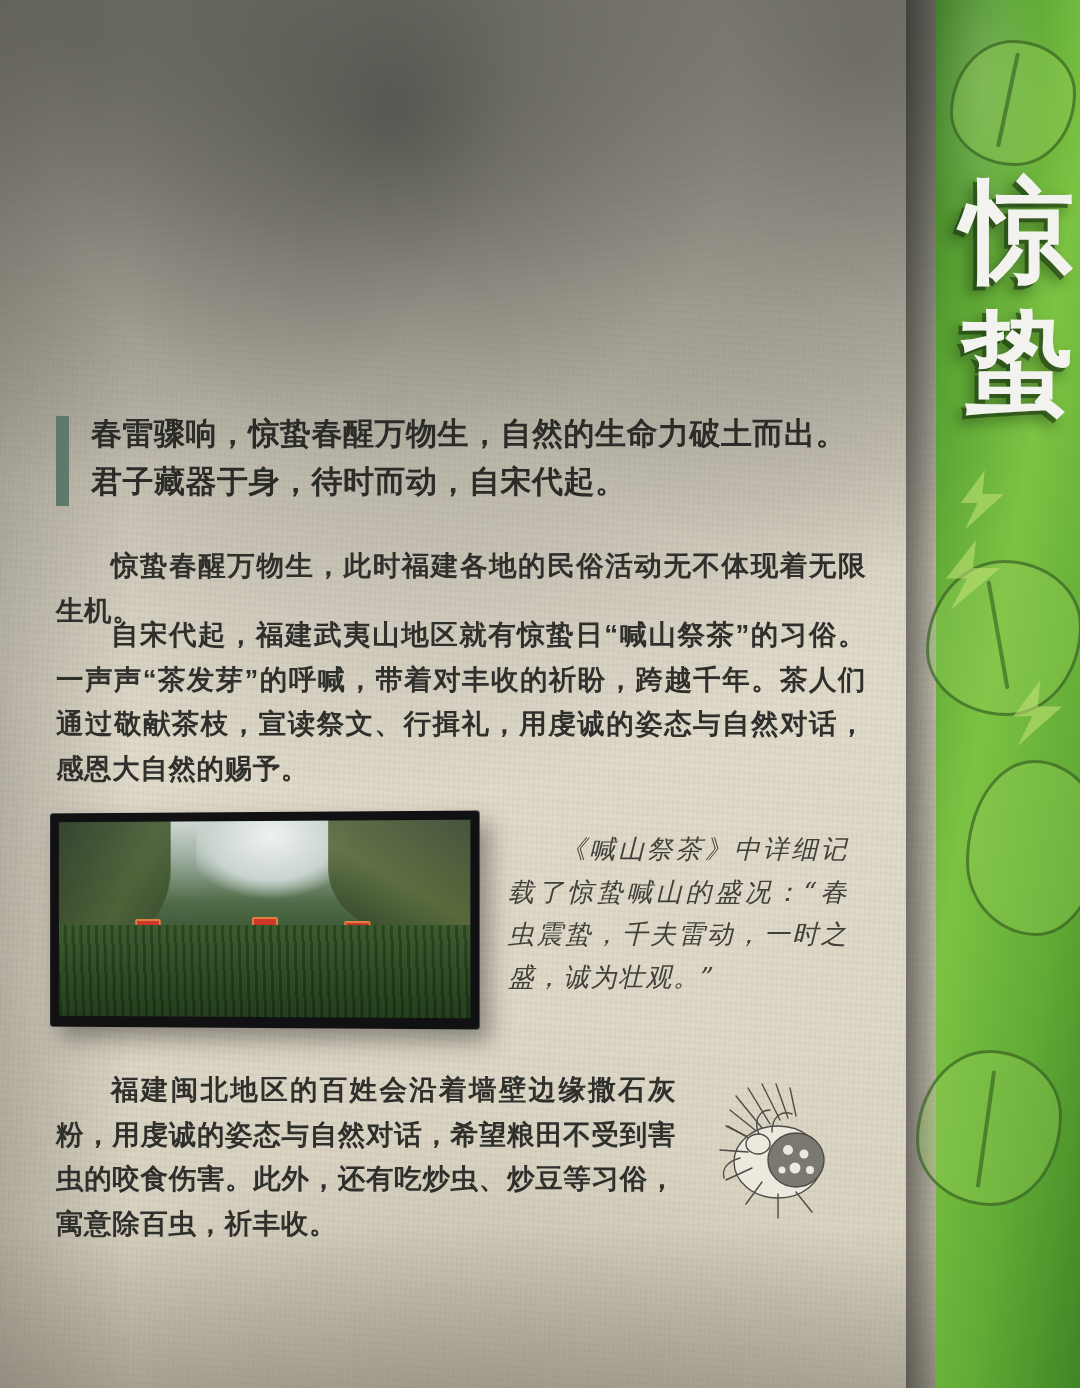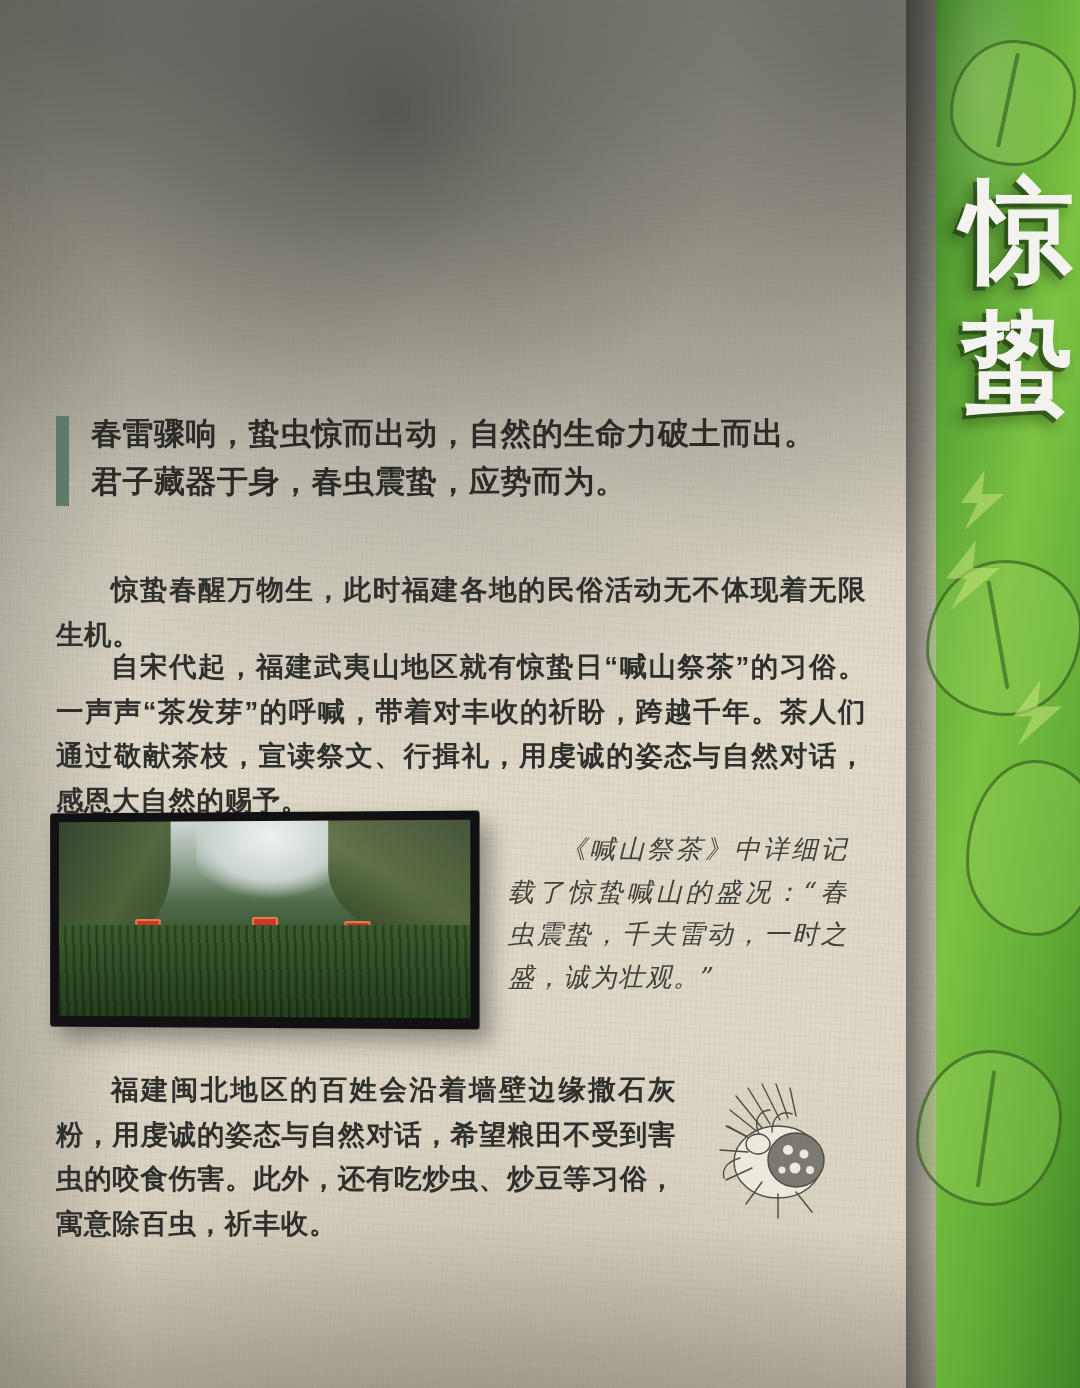--- a/index.html
+++ b/index.html
@@ -132,22 +132,22 @@
     width: 810px;
     color: #2f2f2c;
     font-size: 27.5px;
     line-height: 1.62;
     letter-spacing: .6px;
     text-align: justify;
     font-weight: 600;
     font-family: "Liberation Sans", sans-serif;
     text-indent: 2em;
   }
-  #para1 { top: 568px; }
-  #para2 { top: 645px; }
+  #para1 { top: 544px; }
+  #para2 { top: 613px; }
   #para4 { top: 1068px; width: 620px; }
 
   
   .photo-frame {
     position: absolute;
     left: 47px;
     top: 812px;
     width: 430px;
     height: 216px;
     background: #111113;
@@ -246,22 +246,22 @@
 
   <div class="wall">
     <div class="wall-grain"></div>
     <div class="wall-vignette"></div>
     <div class="floor-shadow"></div>
   </div>
 
   <div class="headline">
     <div class="headline-bar"></div>
     <div class="headline-text">
-      <span class="ln">春雷骤响，蛰虫惊而出动，自然的生命力破土而出。</span>
-      <span class="ln">君子藏器于身，春虫震蛰，应势而为。</span>
+      <span class="ln">春雷骤响，惊蛰春醒万物生，自然的生命力破土而出。</span>
+      <span class="ln">君子藏器于身，待时而动，自宋代起。</span>
     </div>
   </div>
 
   <div class="para" id="para1">惊蛰春醒万物生，此时福建各地的民俗活动无不体现着无限生机。</div>
   <div class="para" id="para2">自宋代起，福建武夷山地区就有惊蛰日“喊山祭茶”的习俗。一声声“茶发芽”的呼喊，带着对丰收的祈盼，跨越千年。茶人们通过敬献茶枝，宣读祭文、行揖礼，用虔诚的姿态与自然对话，感恩大自然的赐予。</div>
   <div class="para" id="para4">福建闽北地区的百姓会沿着墙壁边缘撒石灰粉，用虔诚的姿态与自然对话，希望粮田不受到害虫的咬食伤害。此外，还有吃炒虫、炒豆等习俗，寓意除百虫，祈丰收。</div>
 
   <div class="photo-frame">
     <div class="photo-inner">
       <div class="ph-sky"></div>

